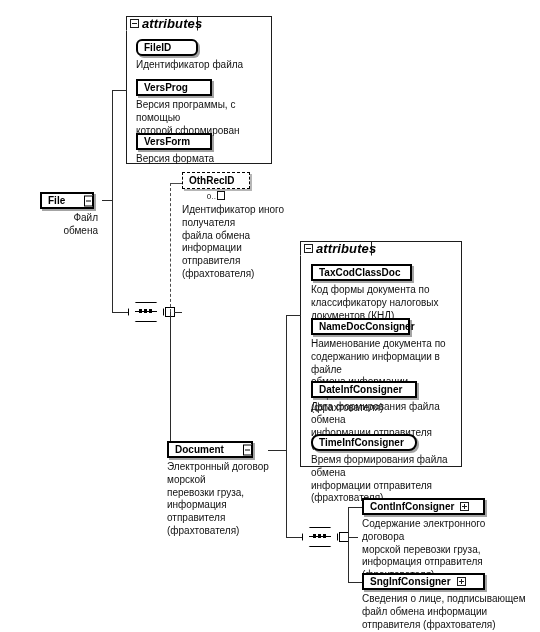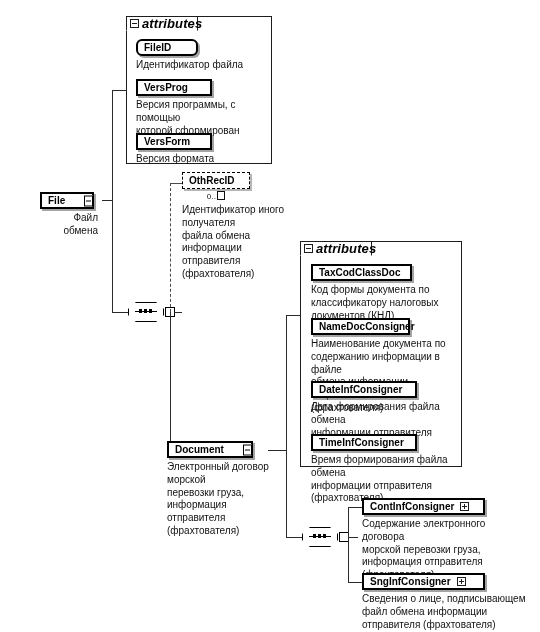--- a/index.html
+++ b/index.html
@@ -309,21 +309,21 @@
     <div class="node" style="left:10px; top:139px; width:146px;">
       <div class="nodebox" style="width:106px;">
         <span class="nm">DateInfConsigner</span>
       </div>
       <div class="nodedesc">Дата формирования файла обмена
 информации отправителя
 (фрахтователя)</div>
     </div>
 
     <div class="node" style="left:10px; top:192px; width:146px;">
-      <div class="nodebox" style="width:106px;">
+      <div class="nodebox" style="width:106px;border-radius:8px;">
         <span class="nm">TimeInfConsigner</span>
       </div>
       <div class="nodedesc">Время формирования файла обмена
 информации отправителя
 (фрахтователя)</div>
     </div>
   </div>
 
   <div class="node" style="left:167px; top:441px; width:132px;">
     <div class="nodebox" style="width:86px;">

